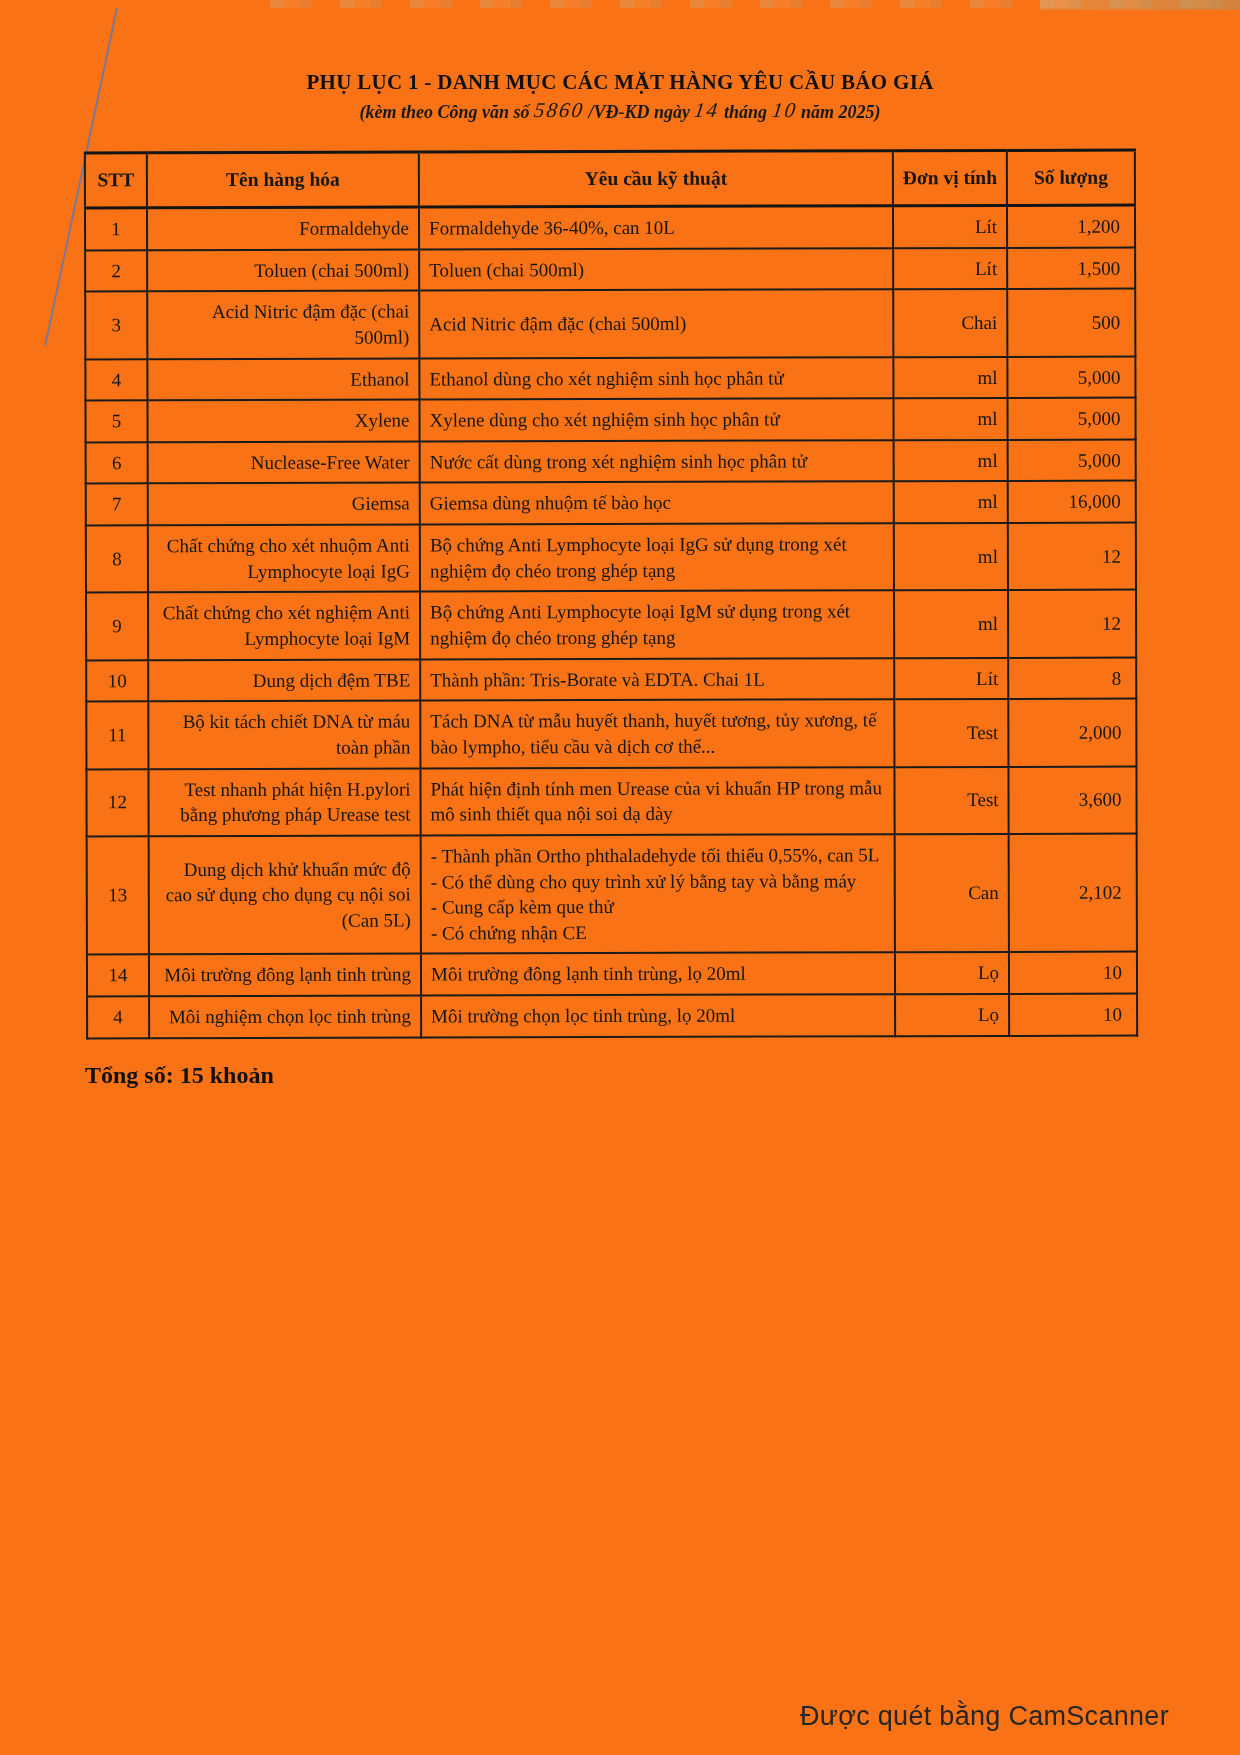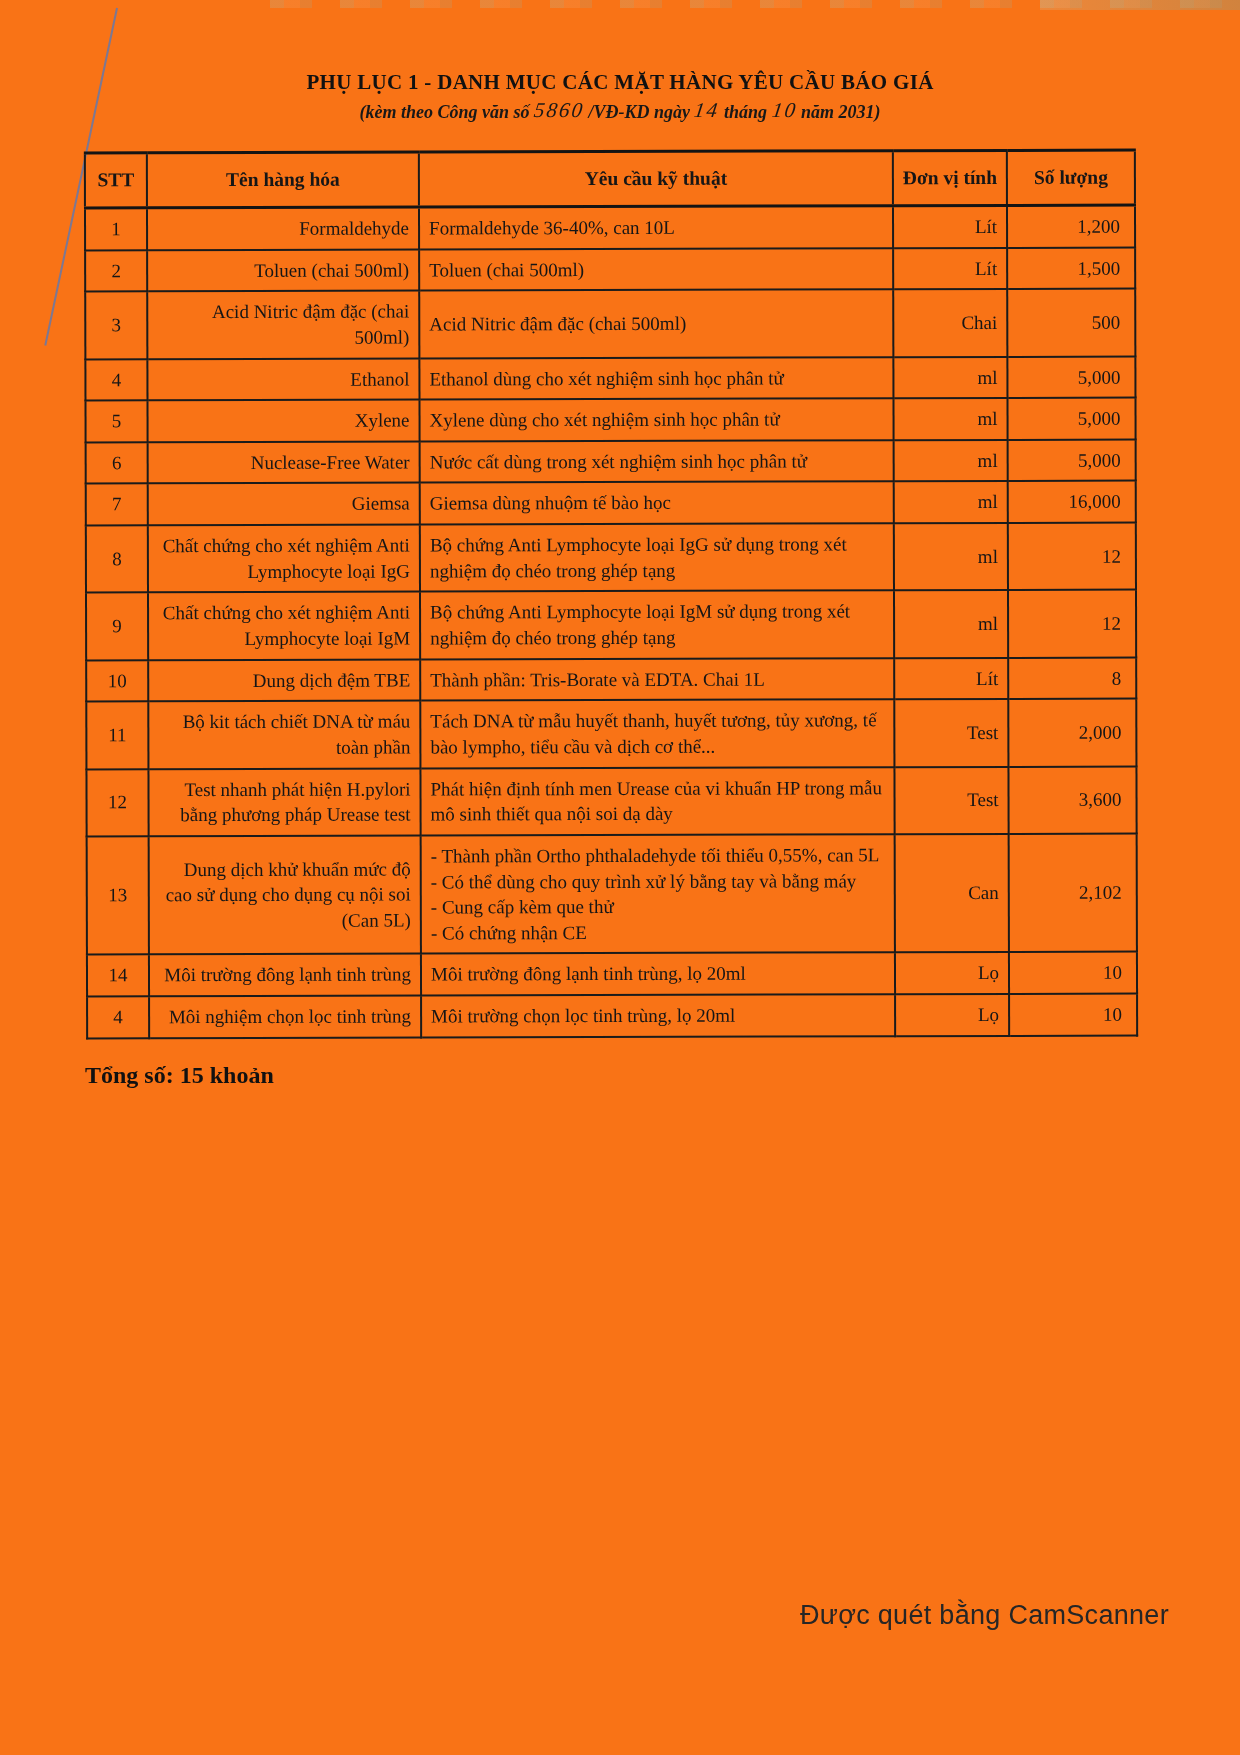--- a/index.html
+++ b/index.html
@@ -79,21 +79,21 @@
   .quote-table td.unit { text-align: right; }
   .quote-table td.qty  { text-align: right; padding-right: 14px; }
   .quote-table tbody tr { border-top: 2.5px solid #161616; }
   .total-line {
     margin: 24px 0 0 85px;
     font-size: 24px; font-weight: bold; color: #111;
   }
   
   .stamp { position: absolute; color: #c2231d; font-family: "Liberation Sans", sans-serif; }
   .watermark {
-    position: absolute; left: 800px; top: 1600px;
+    position: absolute; left: 800px; top: 1701px;
     font-family: "Liberation Sans", "DejaVu Sans", sans-serif;
     font-size: 27px; color: #262626; letter-spacing: 0.3px;
   }
 </style>
 </head>
 <body>
 
 <div class="page">
 
   <div class="top-artifact"></div>
@@ -103,21 +103,21 @@
   <div class="doc">
     <div class="title-block">
       <div class="doc-title">PHỤ LỤC 1 - DANH MỤC CÁC MẶT HÀNG YÊU CẦU BÁO GIÁ</div>
       <div class="doc-subtitle">
         <span>(kèm theo Công văn số</span>
         <span class="hand">5860</span>
         <span>/VĐ-KD ngày</span>
         <span class="hand">14</span>
         <span>tháng</span>
         <span class="hand">10</span>
-        <span>năm 2031)</span>
+        <span>năm 2025)</span>
       </div>
     </div>
 
     <table class="quote-table">
       <colgroup>
         <col class="c-stt">
           <col class="c-name">
           <col class="c-spec">
           <col class="c-unit">
           <col class="c-qty">
@@ -176,21 +176,21 @@
           </tr>
           <tr>
             <td class="stt">7</td>
             <td class="name">Giemsa</td>
             <td class="spec">Giemsa dùng nhuộm tế bào học</td>
             <td class="unit">ml</td>
             <td class="qty">16,000</td>
           </tr>
           <tr>
             <td class="stt">8</td>
-            <td class="name">Chất chứng cho xét nghiệm Anti Lymphocyte loại IgG</td>
+            <td class="name">Chất chứng cho xét nhuộm Anti Lymphocyte loại IgG</td>
             <td class="spec">Bộ chứng Anti Lymphocyte loại IgG sử dụng trong xét nghiệm đọ chéo trong ghép tạng</td>
             <td class="unit">ml</td>
             <td class="qty">12</td>
           </tr>
           <tr>
             <td class="stt">9</td>
             <td class="name">Chất chứng cho xét nghiệm Anti Lymphocyte loại IgM</td>
             <td class="spec">Bộ chứng Anti Lymphocyte loại IgM sử dụng trong xét nghiệm đọ chéo trong ghép tạng</td>
             <td class="unit">ml</td>
             <td class="qty">12</td>

